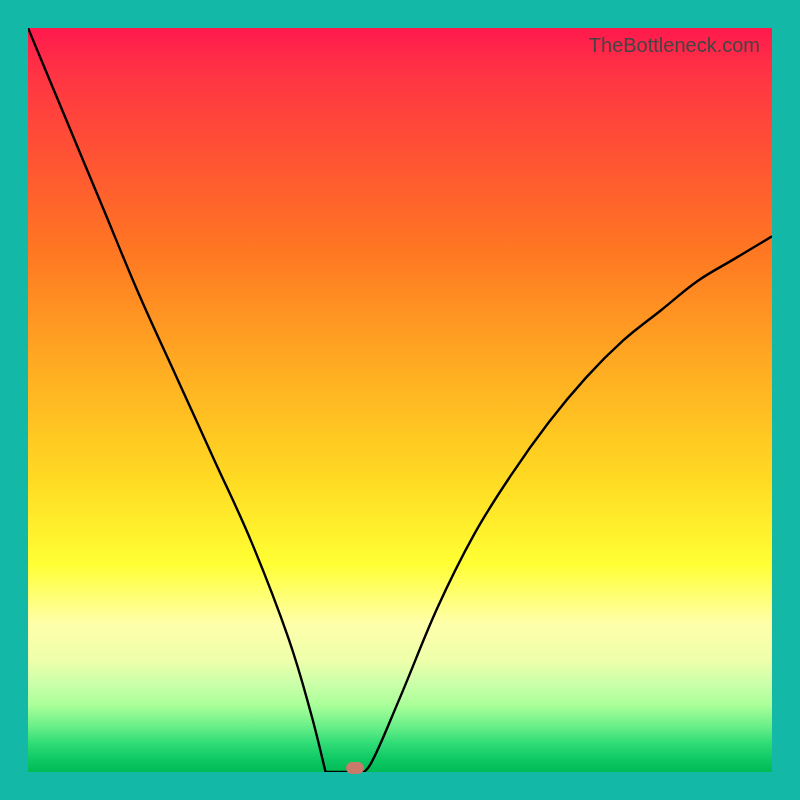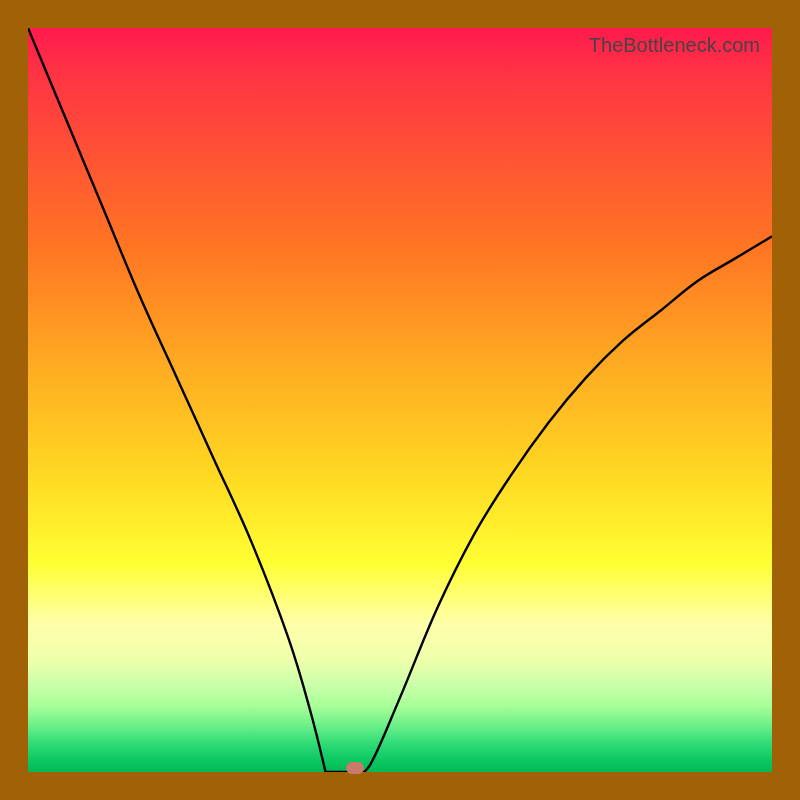--- a/index.html
+++ b/index.html
@@ -2,21 +2,21 @@
 <html><head>
 <meta charset="utf-8">
 <style>
   * { margin: 0; padding: 0; box-sizing: border-box; }
   html, body { width: 800px; height: 800px; overflow: hidden; }
   body { background: #000; font-family: Arial, sans-serif; }
   .frame {
     position: absolute;
     left: 0; top: 0;
     width: 800px; height: 800px;
-    background: #a16207;
+    background: #14b8a6;
   }
   .plot {
     position: absolute;
     left: 28px; top: 28px;
     width: 744px; height: 744px;
     background: linear-gradient(to bottom,
       #ff1a4d 0%,
       #ff3344 6%,
       #ff5533 18%,
       #ff7722 30%,

